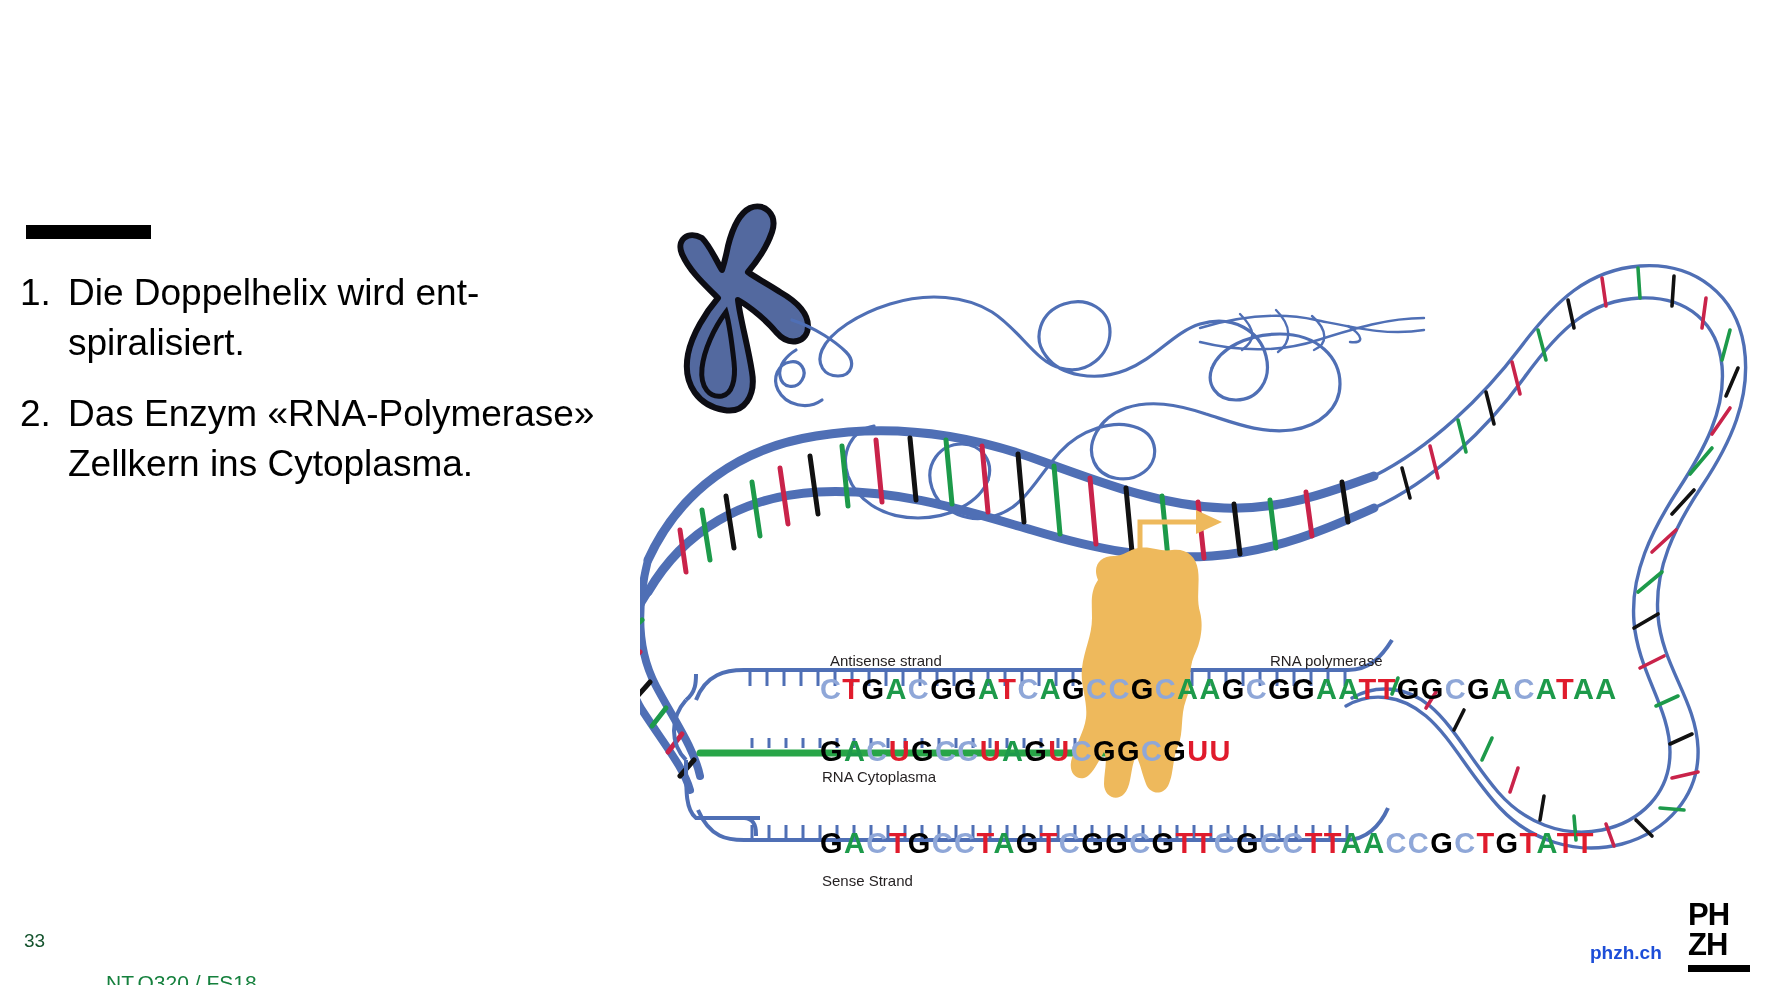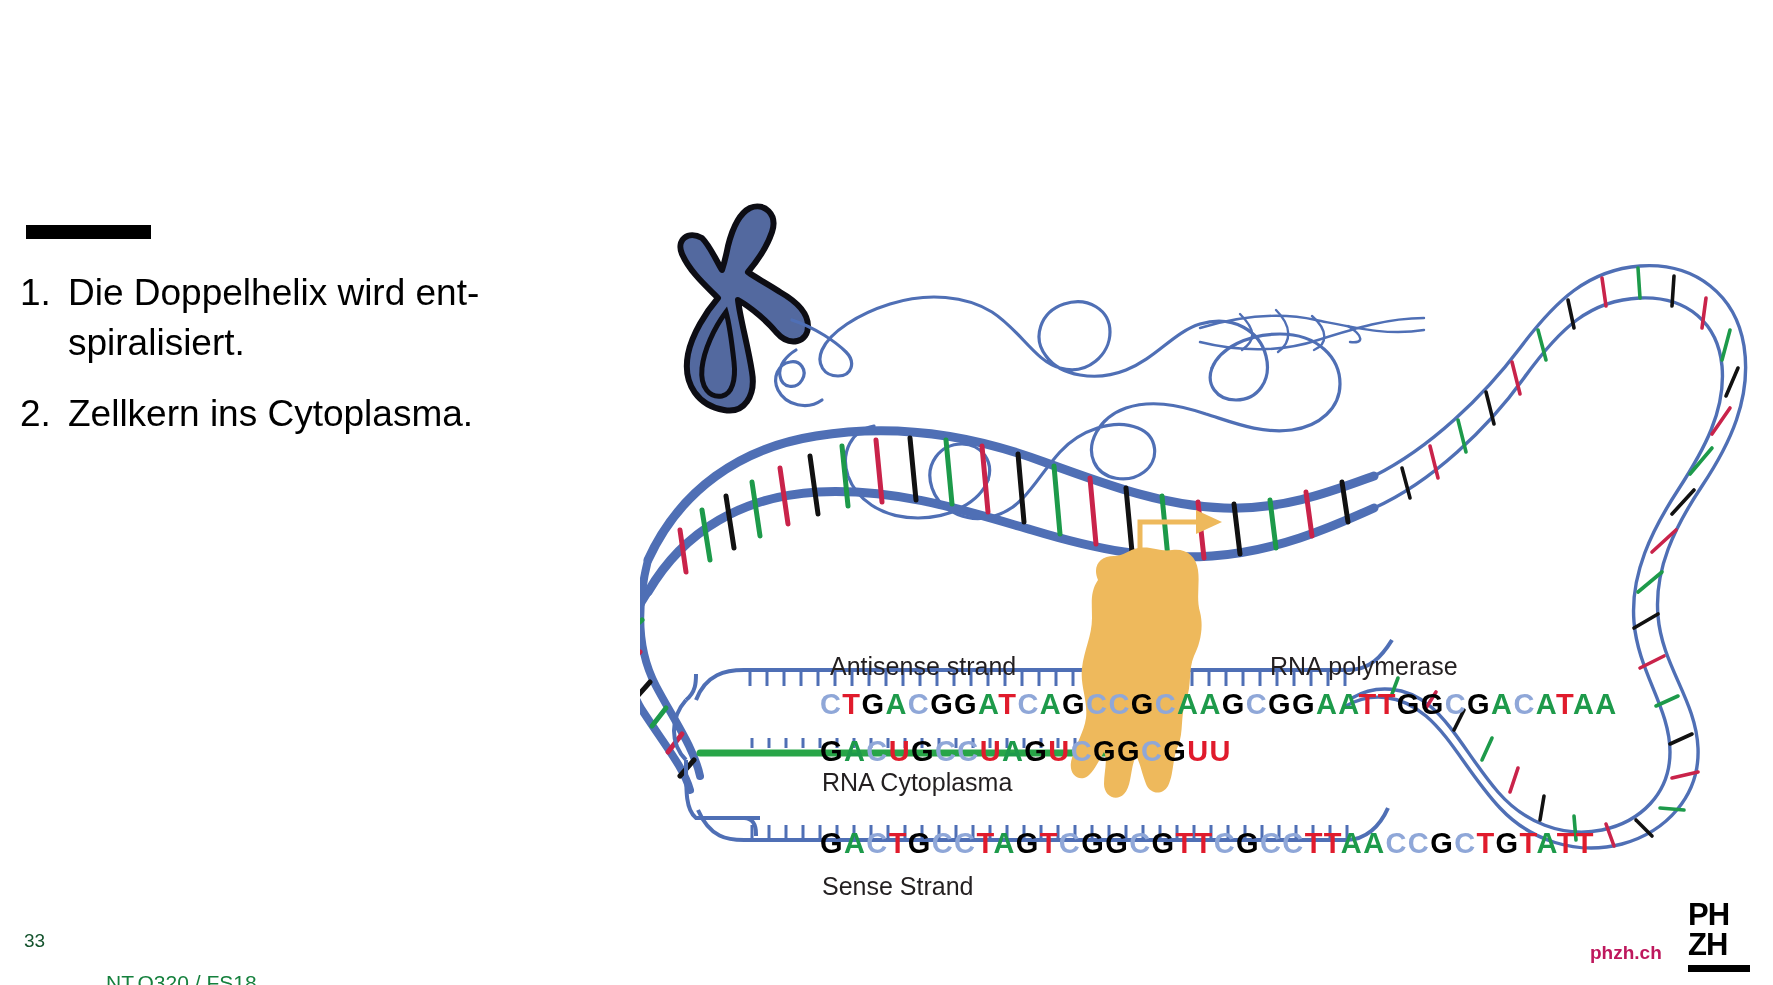--- a/index.html
+++ b/index.html
@@ -27,49 +27,49 @@
   }
   .b-item{display:flex;margin-bottom:20px;}
   .b-num{width:48px;flex:0 0 48px;}
   .b-txt{flex:1 1 auto;}
   .b-txt .sub{display:block;}
   .arrow-line{display:block;}
 
   
   .pg-num{position:absolute;left:24px;top:930px;font-size:19px;color:#14532d;}
   .footer-code{position:absolute;left:106px;top:927px;font-size:21px;color:#15803d;margin-top:44px;}
-  .phzh-url{position:absolute;left:1590px;top:942px;font-size:19px;font-weight:bold;color:#be185d;}
+  .phzh-url{position:absolute;left:1590px;top:942px;font-size:19px;font-weight:bold;color:#1d4ed8;}
   .logo{position:absolute;left:1688px;top:900px;width:70px;height:72px;}
   .logo .lrow{
     font-size:31px;font-weight:bold;line-height:0.98;letter-spacing:-1px;
     font-family:"Liberation Sans",sans-serif;color:#000;
   }
   .logo .lbar{width:62px;height:7px;background:#000;margin-top:4px;}
 
   
   .figure{position:absolute;left:640px;top:200px;width:1133px;height:720px;}
   .figure svg{display:block;width:100%;height:100%;}
 
   .fig-label{
-    position:absolute;font-size:25px;color:#231f20;
+    position:absolute;font-size:15px;color:#231f20;
     font-family:"Liberation Sans",sans-serif;white-space:nowrap;
   }
   #lbl-antisense{left:830px;top:652px;}
   #lbl-polymerase{left:1270px;top:652px;}
   #lbl-transcript{left:822px;top:768px;}
   #lbl-sense{left:822px;top:872px;text-align:center;}
 
   
   .seq{
     position:absolute;
     font-family:"Liberation Sans","DejaVu Sans",sans-serif;
     font-size:29px;font-weight:bold;letter-spacing:1.4px;
     white-space:nowrap;line-height:1;
   }
-  #seq-antisense{left:820px;top:690px;}
+  #seq-antisense{left:820px;top:675px;}
   #seq-rna{left:820px;top:737px;}
   #seq-sense{left:820px;top:829px;}
   .nA{color:#1d9a4a;}
   .nT{color:#e01b2c;}
   .nU{color:#e01b2c;}
   .nG{color:#000000;}
   .nC{color:#8fa7d8;}
 </style>
 </head>
 <body>
@@ -85,20 +85,21 @@
       <div class="b-num">1.</div>
       <div class="b-txt">
         <span class="sub">Die Doppelhelix wird ent-</span>
         <span class="sub">spiralisiert.</span>
       </div>
     </div>
 
     <div class="b-item">
       <div class="b-num">2.</div>
       <div class="b-txt">
+        <span class="sub">Das Enzym «RNA-Polymerase»</span>
         <span class="sub">Zellkern ins Cytoplasma.</span>
       </div>
     </div>
 
   </div>
 
   <div class="figure">
     <svg viewBox="0 0 1133 720" xmlns="http://www.w3.org/2000/svg">
       <defs>
         <g id="hturn">

